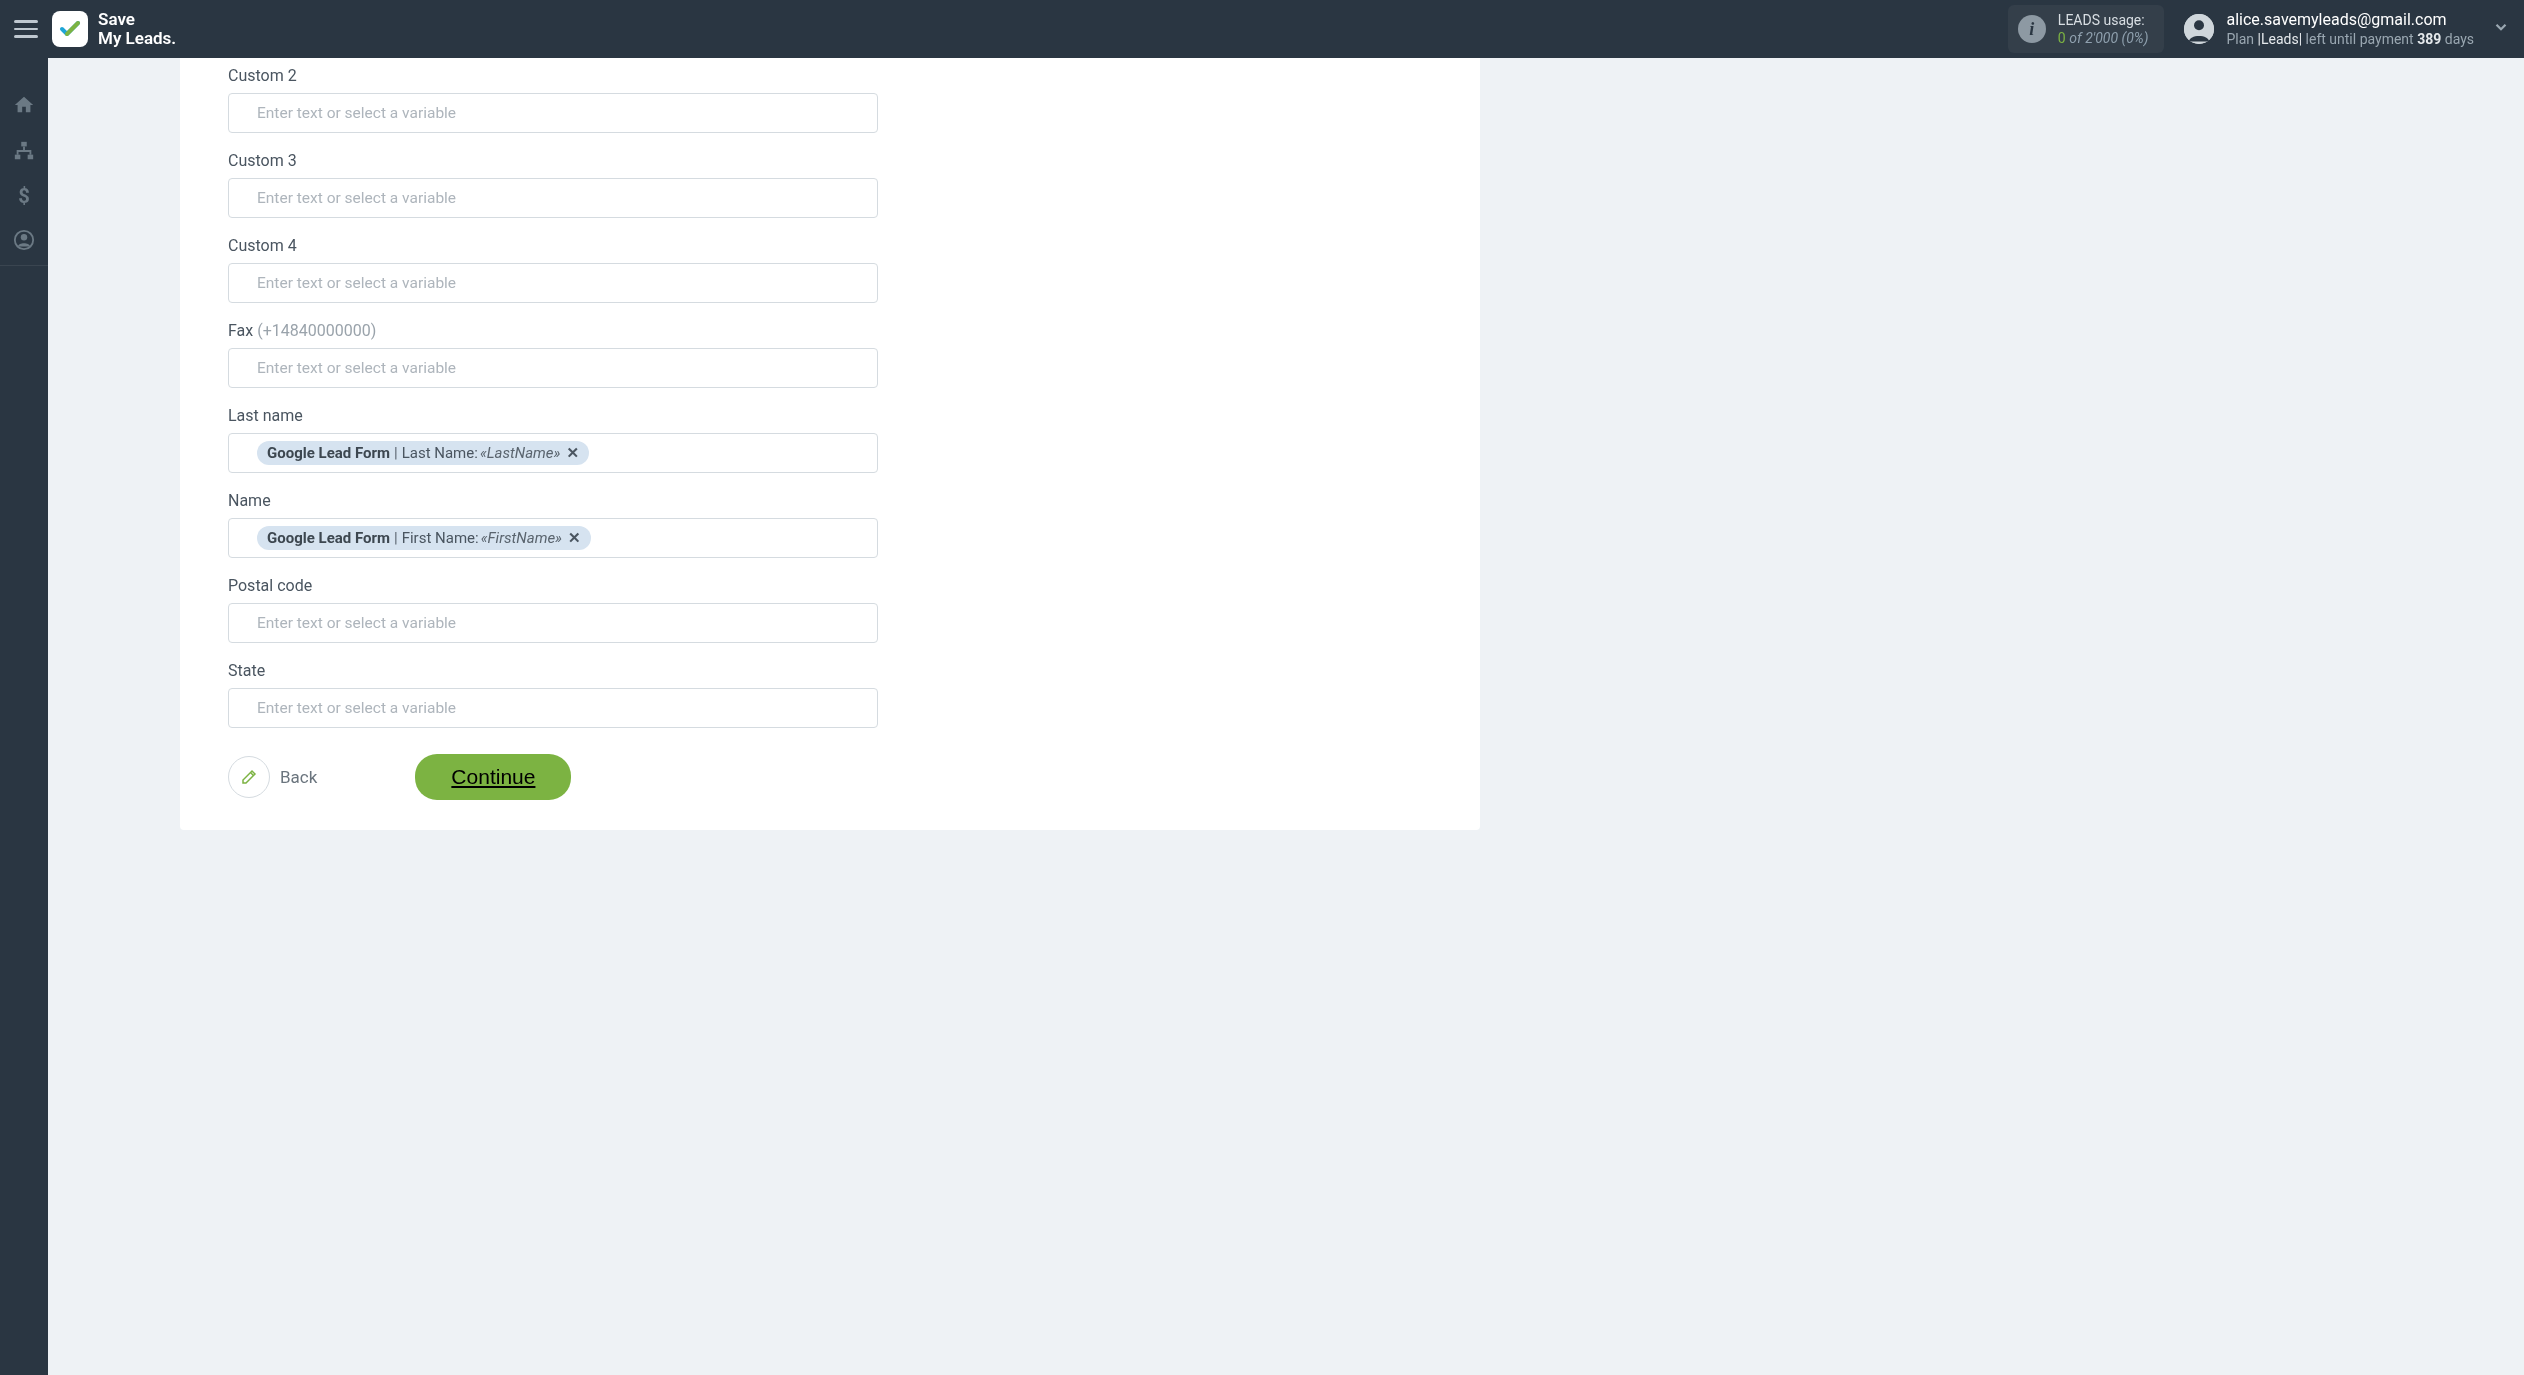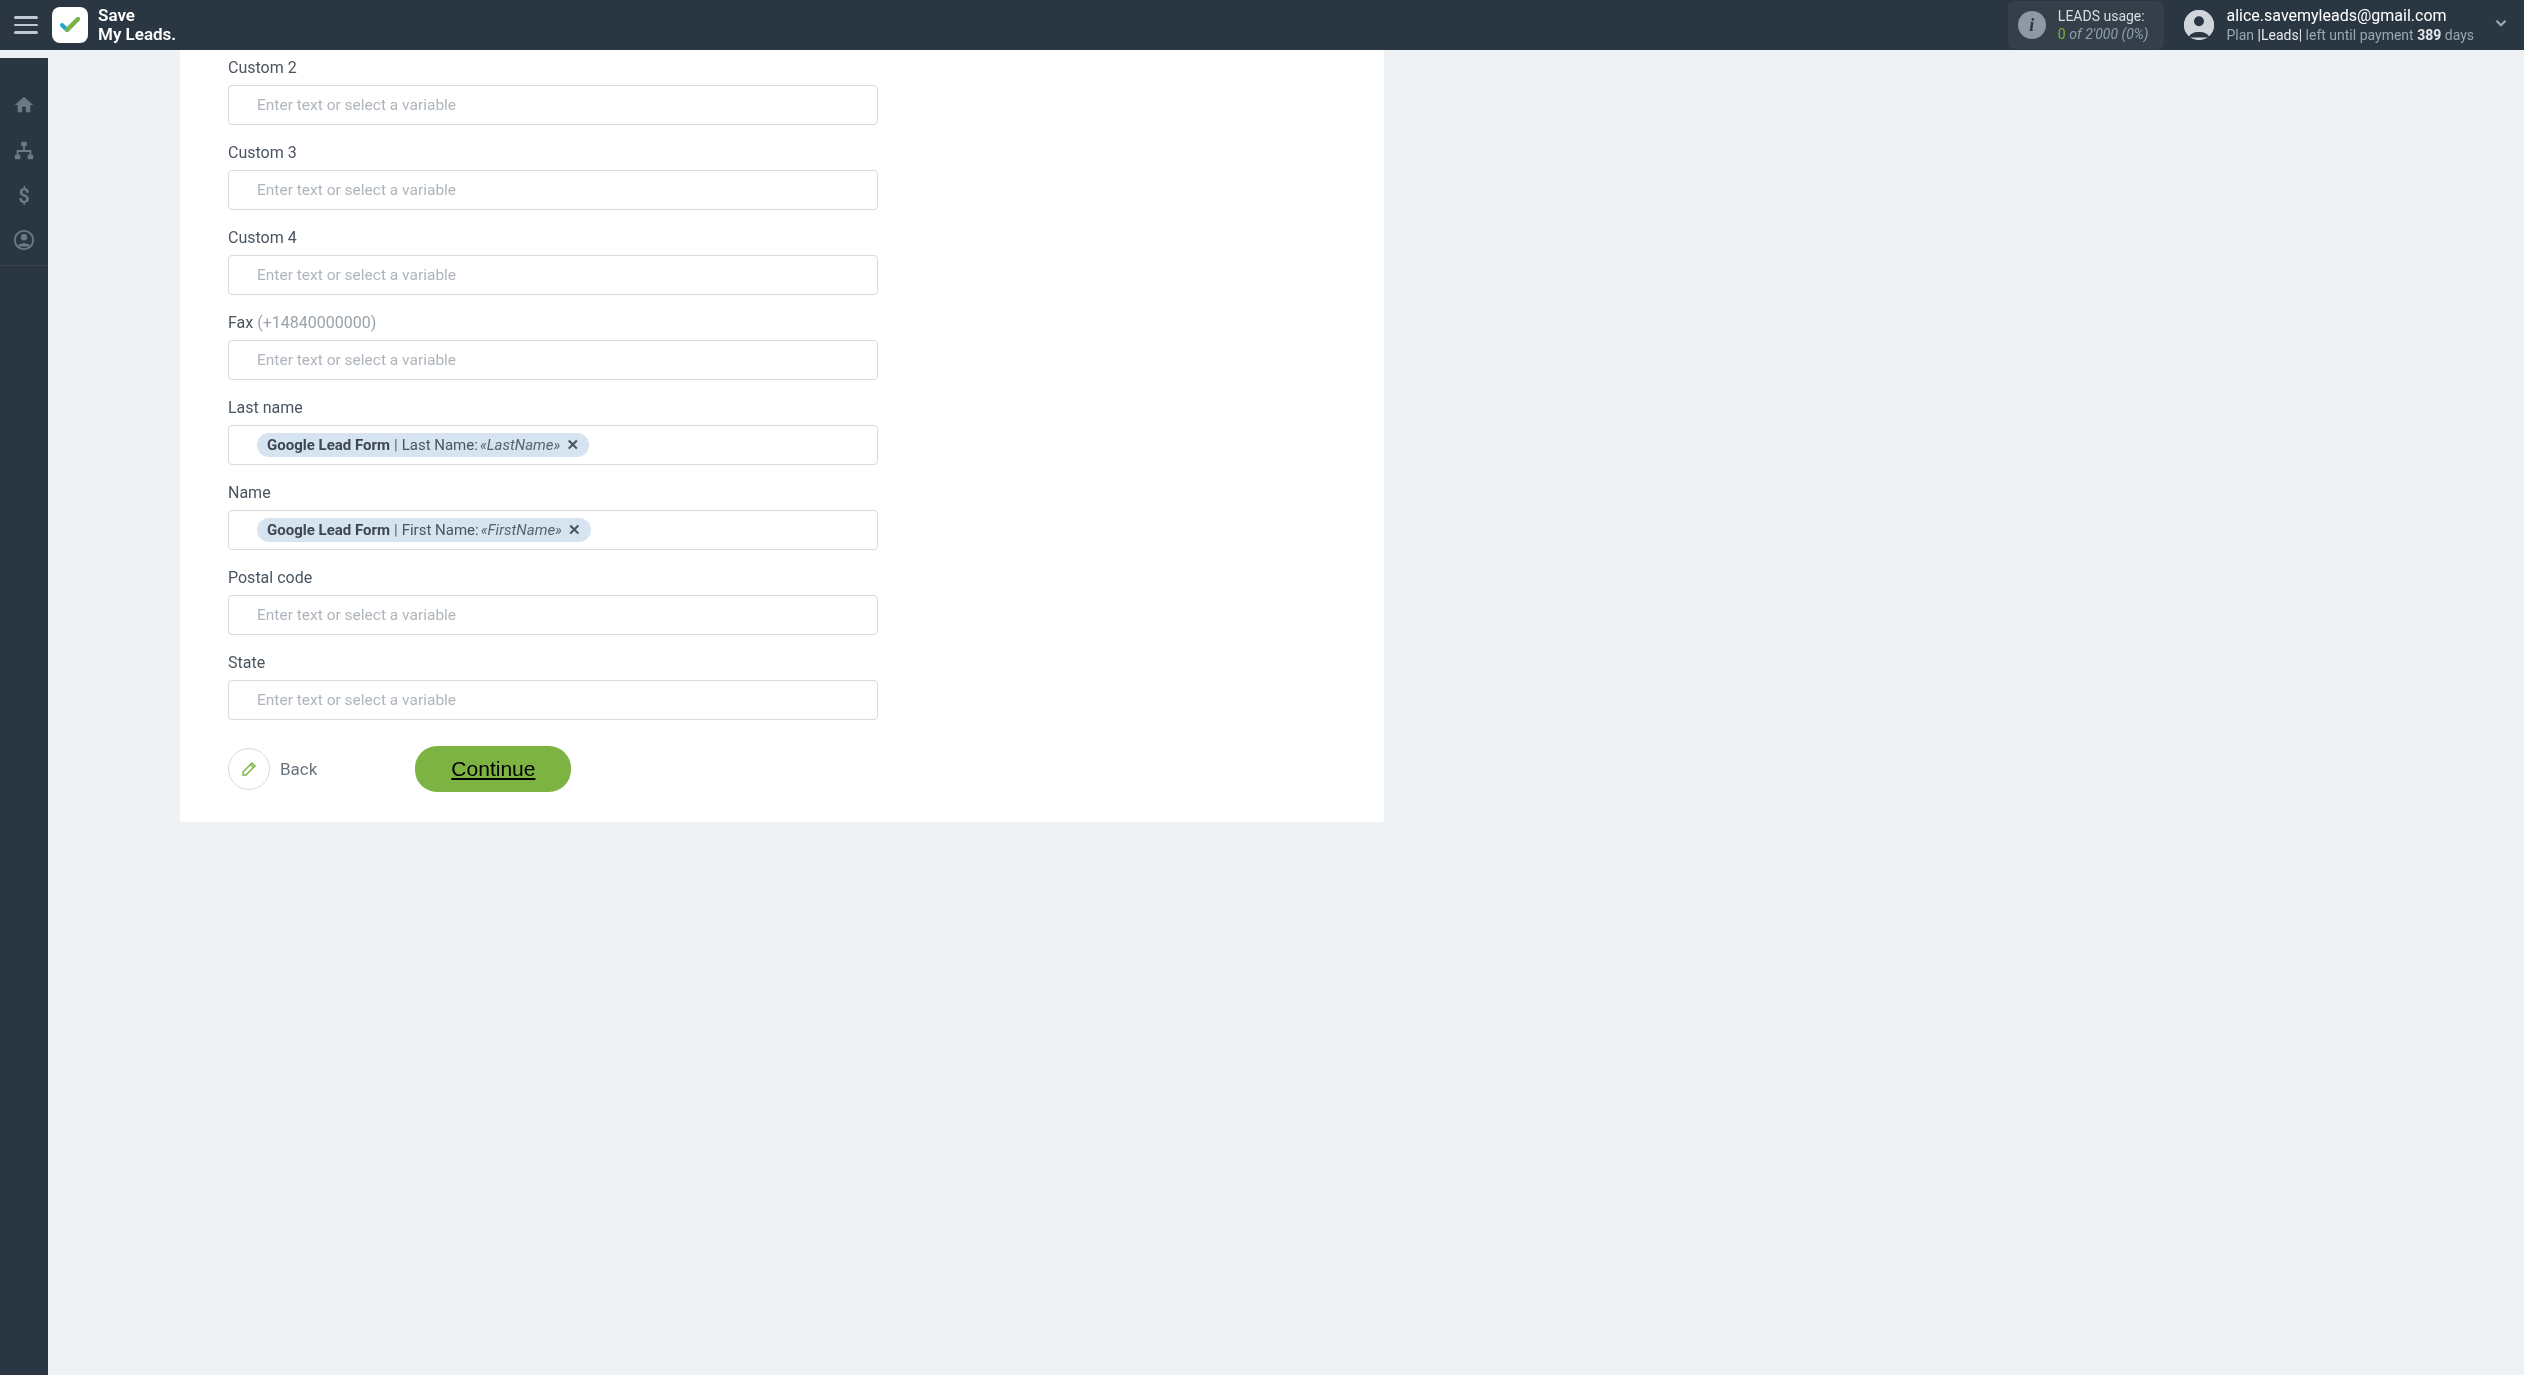--- a/index.html
+++ b/index.html
@@ -5,21 +5,21 @@
     * { margin: 0; padding: 0; box-sizing: border-box; }
     body {
       font-family: -apple-system, BlinkMacSystemFont, "Segoe UI", Roboto, "Helvetica Neue", Arial, sans-serif;
       background: #eef2f5;
       color: #333;
       overflow-x: hidden;
     }
     
     .header {
       background: #2a3642;
-      height: 50px;
+      height: 58px;
       display: flex;
       align-items: center;
       padding: 0 14px;
       color: #fff;
       position: relative;
       z-index: 10;
     }
     .hamburger {
       width: 24px; height: 24px;
       display: flex; flex-direction: column; justify-content: center; gap: 5px;
@@ -71,21 +71,21 @@
       cursor: pointer; color: #6b7984;
     }
     .sidebar-item:last-of-type { border-bottom: 1px solid #3a4550; padding-bottom: 6px; margin-bottom: 0; }
     .sidebar-item svg { width: 22px; height: 22px; fill: currentColor; }
     
     .main {
       margin-left: 48px; padding: 0 0 30px 0;
       display: flex; justify-content: flex-start;
     }
     .card {
-      background: #fff; width: 1204px; max-width: 100%; padding: 0 48px 30px 48px;
+      background: #fff; width: 1300px; max-width: 100%; padding: 0 48px 30px 48px;
       margin-left: 132px;
       border-radius: 0 0 4px 4px;
     }
     .field { margin-top: 18px; }
     .field:first-child { margin-top: 8px; }
     .field-label { font-size: 16px; color: #4a5560; margin-bottom: 8px; font-weight: 400; }
     .field-label .hint { color: #9aa3ab; font-weight: 400; }
     .field-input {
       width: 650px; max-width: 100%; min-height: 40px;
       border: 1px solid #d5dbe0; border-radius: 4px; background: #fff;

